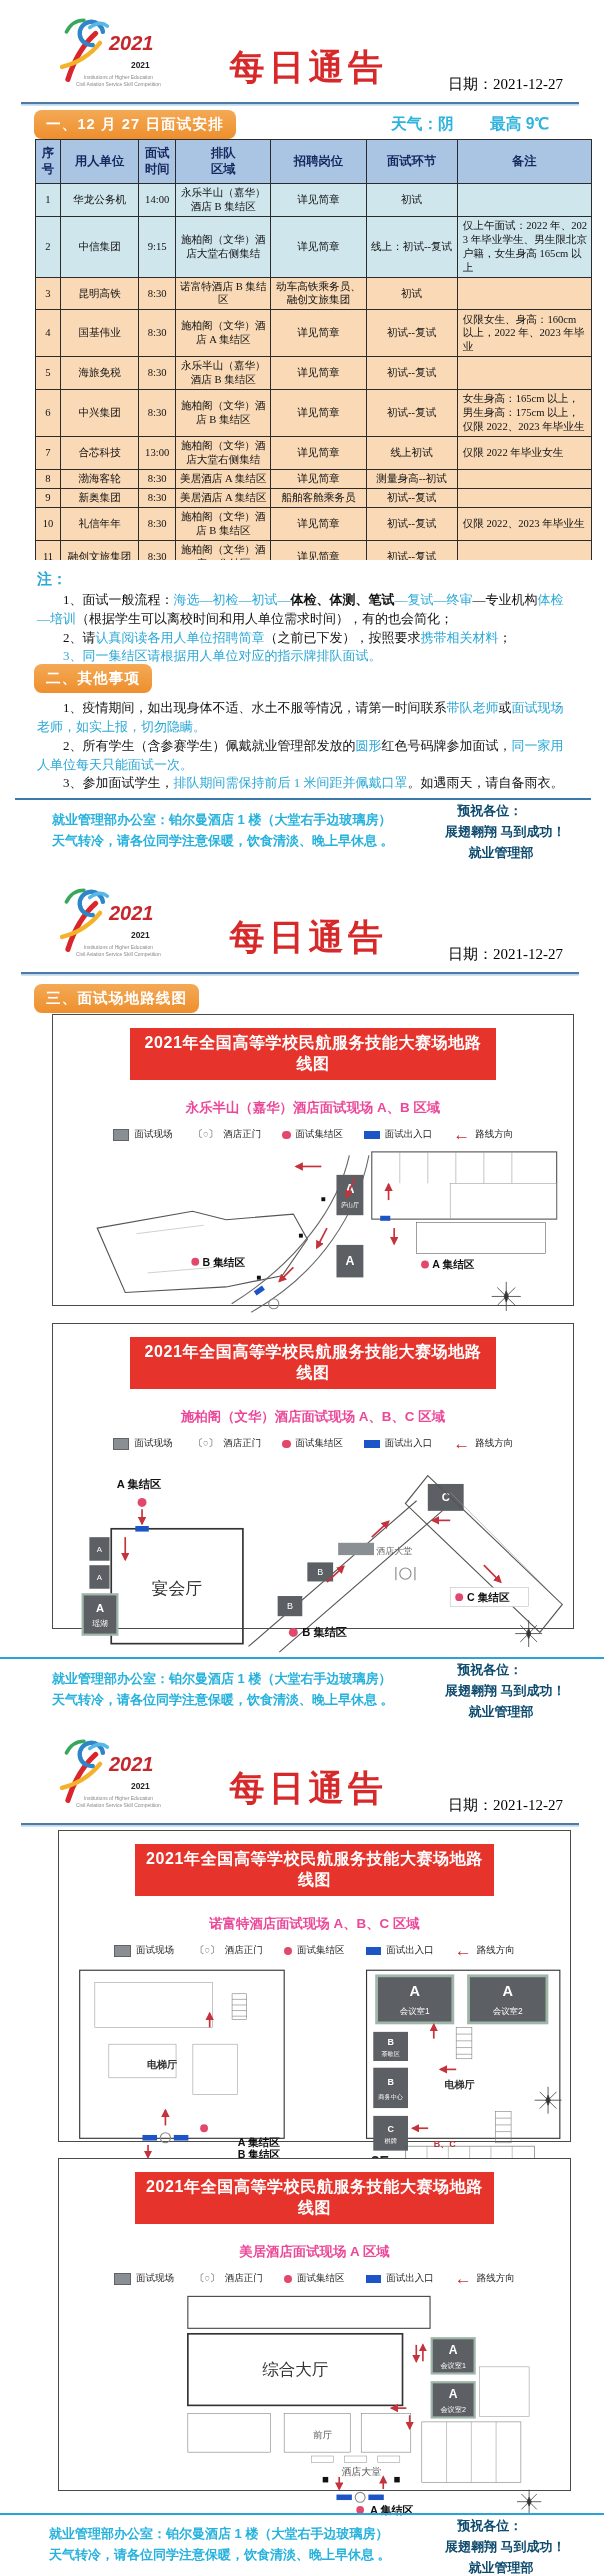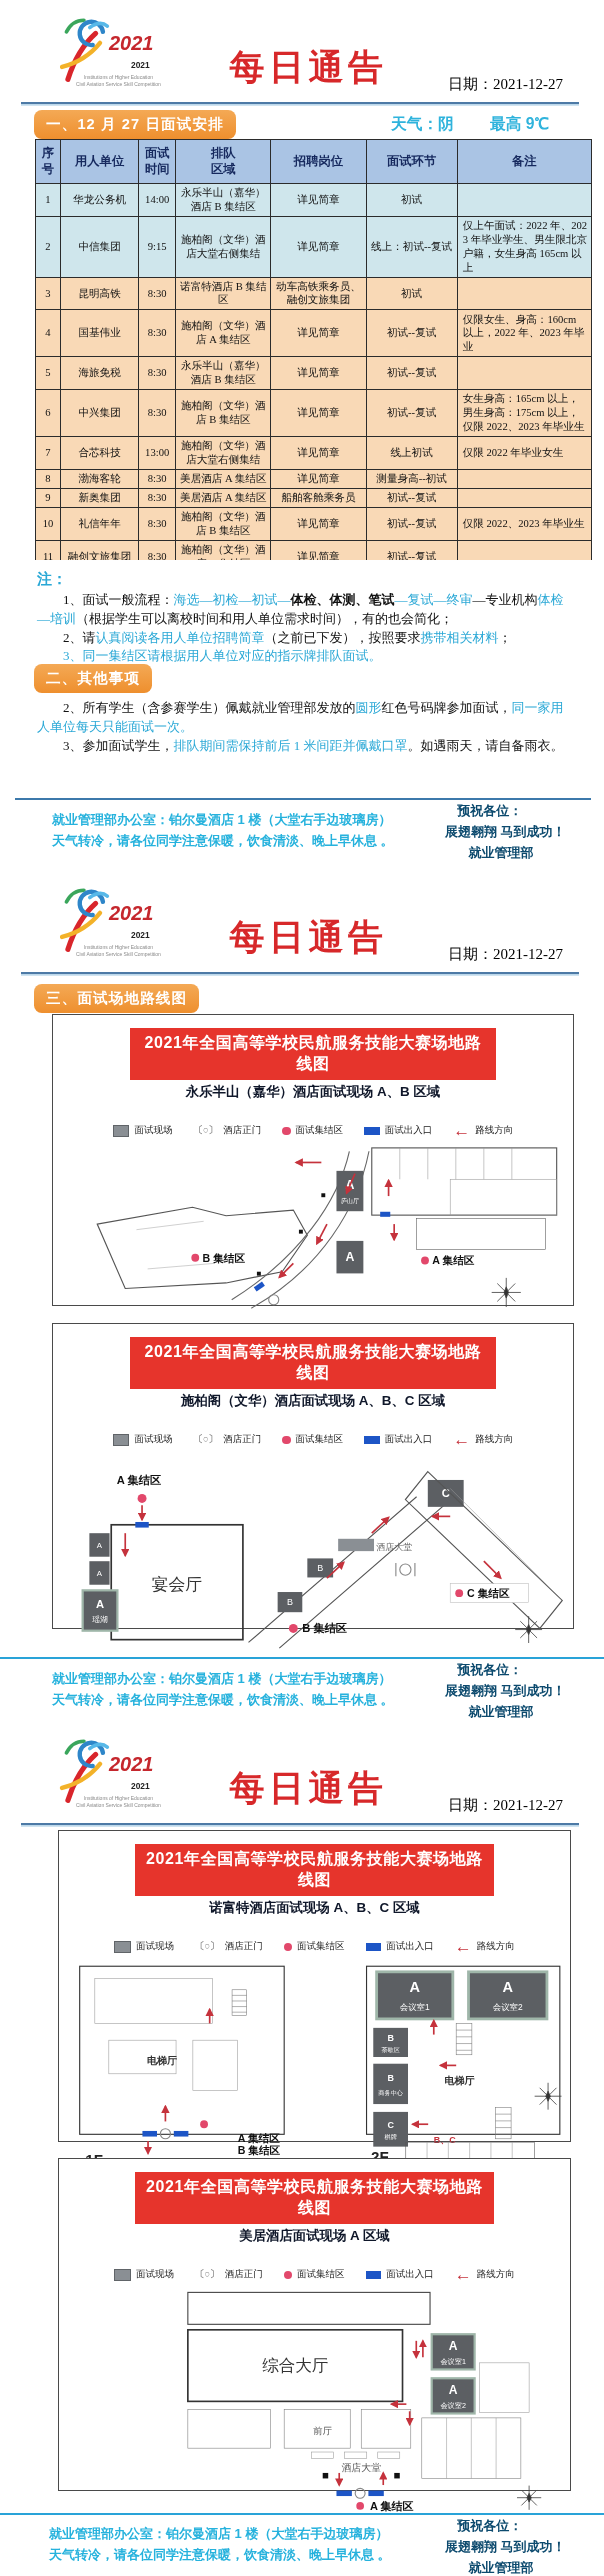--- a/index.html
+++ b/index.html
@@ -57,23 +57,23 @@
   .footer-right{position:absolute;color:#0c4a6e;font-size:13px;font-weight:bold;line-height:1.6;
                 font-family:"Liberation Sans",sans-serif}
   .footer-right .fw1{padding-left:12.3px}
   .footer-right .fw3{padding-left:23.5px}
 
   
   .map-panel{position:absolute;border:1.1px solid #4a4a4a;background:#fff}
   .map-banner{margin:13.4px auto 0;width:66%;background:#e6342c;color:#fff;text-align:center;
               font-size:16px;font-weight:bold;padding:5px 11px;letter-spacing:0.6px;
               font-family:"Liberation Sans",sans-serif}
-  .map-subtitle{text-align:center;color:#0f172a;font-size:13.4px;font-weight:bold;margin-top:3px;
+  .map-subtitle{text-align:center;color:#ec4899;font-size:13.4px;font-weight:bold;margin-top:19px;
                 font-family:"Liberation Sans",sans-serif}
-  .map-legend{display:flex;justify-content:center;align-items:center;gap:21px;margin-top:23px;
+  .map-legend{display:flex;justify-content:center;align-items:center;gap:21px;margin-top:11px;
               font-size:9.5px;color:#222;font-family:"Liberation Sans",sans-serif}
   .leg{display:inline-flex;align-items:center;gap:5px}
   .ic-site{width:14.6px;height:9.5px;background:#8a8f94;border:1.7px solid #606468;display:inline-block}
   .ic-gate{font-style:normal;color:#888;font-size:9.5px;font-weight:bold}
   .ic-dot{width:8.4px;height:8.4px;border-radius:50%;background:#e2486b;display:inline-block}
   .ic-entry{width:15.7px;height:7.3px;background:#1d55c6;display:inline-block}
   .ic-arrow{font-style:normal;color:#c5323c;font-size:17px;font-weight:bold;line-height:7.8px}
   .map-canvas{display:block;margin:2.2px auto 0}
   .map-canvas text{font-family:"Liberation Sans","DejaVu Sans",sans-serif}
 </style>
@@ -237,20 +237,21 @@
 
   <div class="notes" style="left:37px;top:568px">
     <div class="notes-head">注：</div>
     <div class="note-line"><span>1、面试一般流程：</span><span class="hl-cy">海选—初检—初试—</span><span class="hl-bk">体检、体测、笔试</span><span class="hl-cy">—复试—终审</span><span>—专业机构</span><span class="hl-cy">体检—培训</span><span>（根据学生可以离校时间和用人单位需求时间），有的也会简化；</span></div>
     <div class="note-line"><span>2、请</span><span class="hl-cy">认真阅读各用人单位招聘简章</span><span>（之前已下发），按照要求</span><span class="hl-cy">携带相关材料</span><span>；</span></div>
     <div class="note-line"><span class="hl-cy">3、同一集结区请根据用人单位对应的指示牌排队面试。</span></div>
   </div>
 
   <div class="badge" style="left:34px;top:664px">二、其他事项</div>
   <div class="sec2" style="left:37px;top:699px">
+    <div class="note-line"><span>1、疫情期间，如出现身体不适、水土不服等情况，请第一时间联系</span><span class="hl-cy">带队老师</span><span>或</span><span class="hl-cy">面试现场老师，如实上报，切勿隐瞒。</span></div>
     <div class="note-line"><span>2、所有学生（含参赛学生）佩戴就业管理部发放的</span><span class="hl-cy">圆形</span><span>红色号码牌参加面试，</span><span class="hl-cy">同一家用人单位每天只能面试一次。</span></div>
     <div class="note-line"><span>3、参加面试学生，</span><span class="hl-cy">排队期间需保持前后 1 米间距并佩戴口罩</span><span>。如遇雨天，请自备雨衣。</span></div>
   </div>
 
   <div class="divider" style="left:14.6px;top:798px;width:576px;background:#3c79ab"></div>
   <div class="footer-left" style="left:52px;top:809px">
     <div>就业管理部办公室：铂尔曼酒店 1 楼（大堂右手边玻璃房）</div>
     <div>天气转冷，请各位同学注意保暖，饮食清淡、晚上早休息 。</div>
   </div>
   <div class="footer-right" style="left:445px;top:801px">

